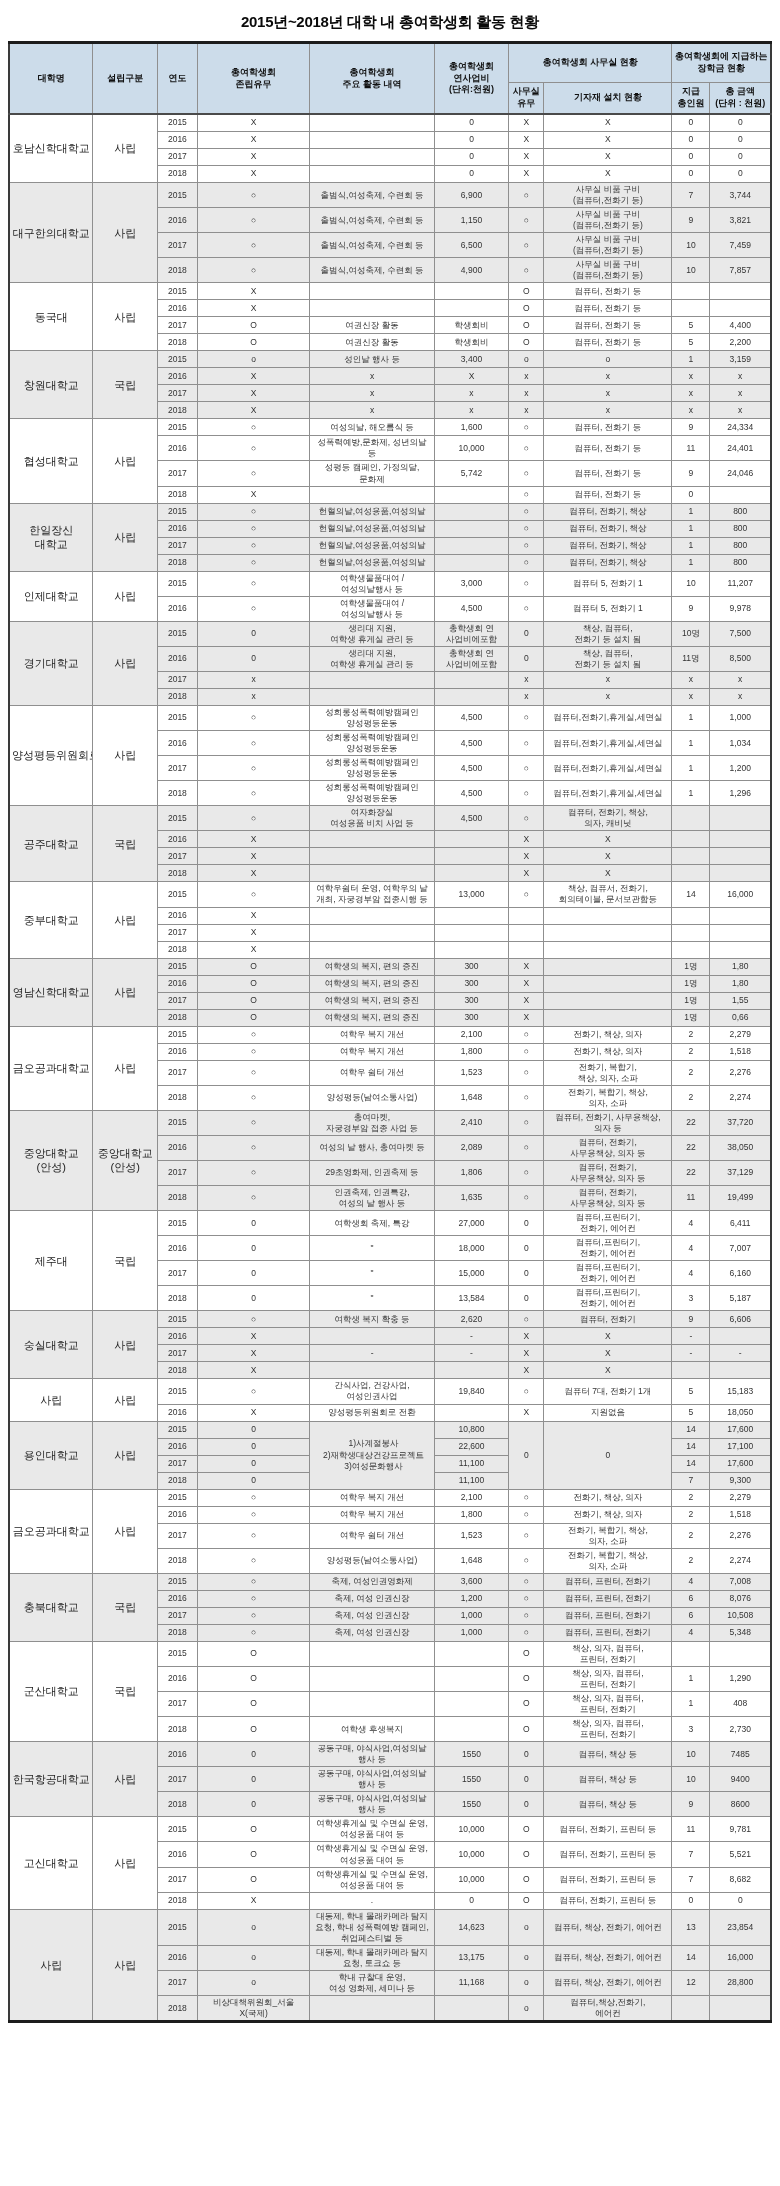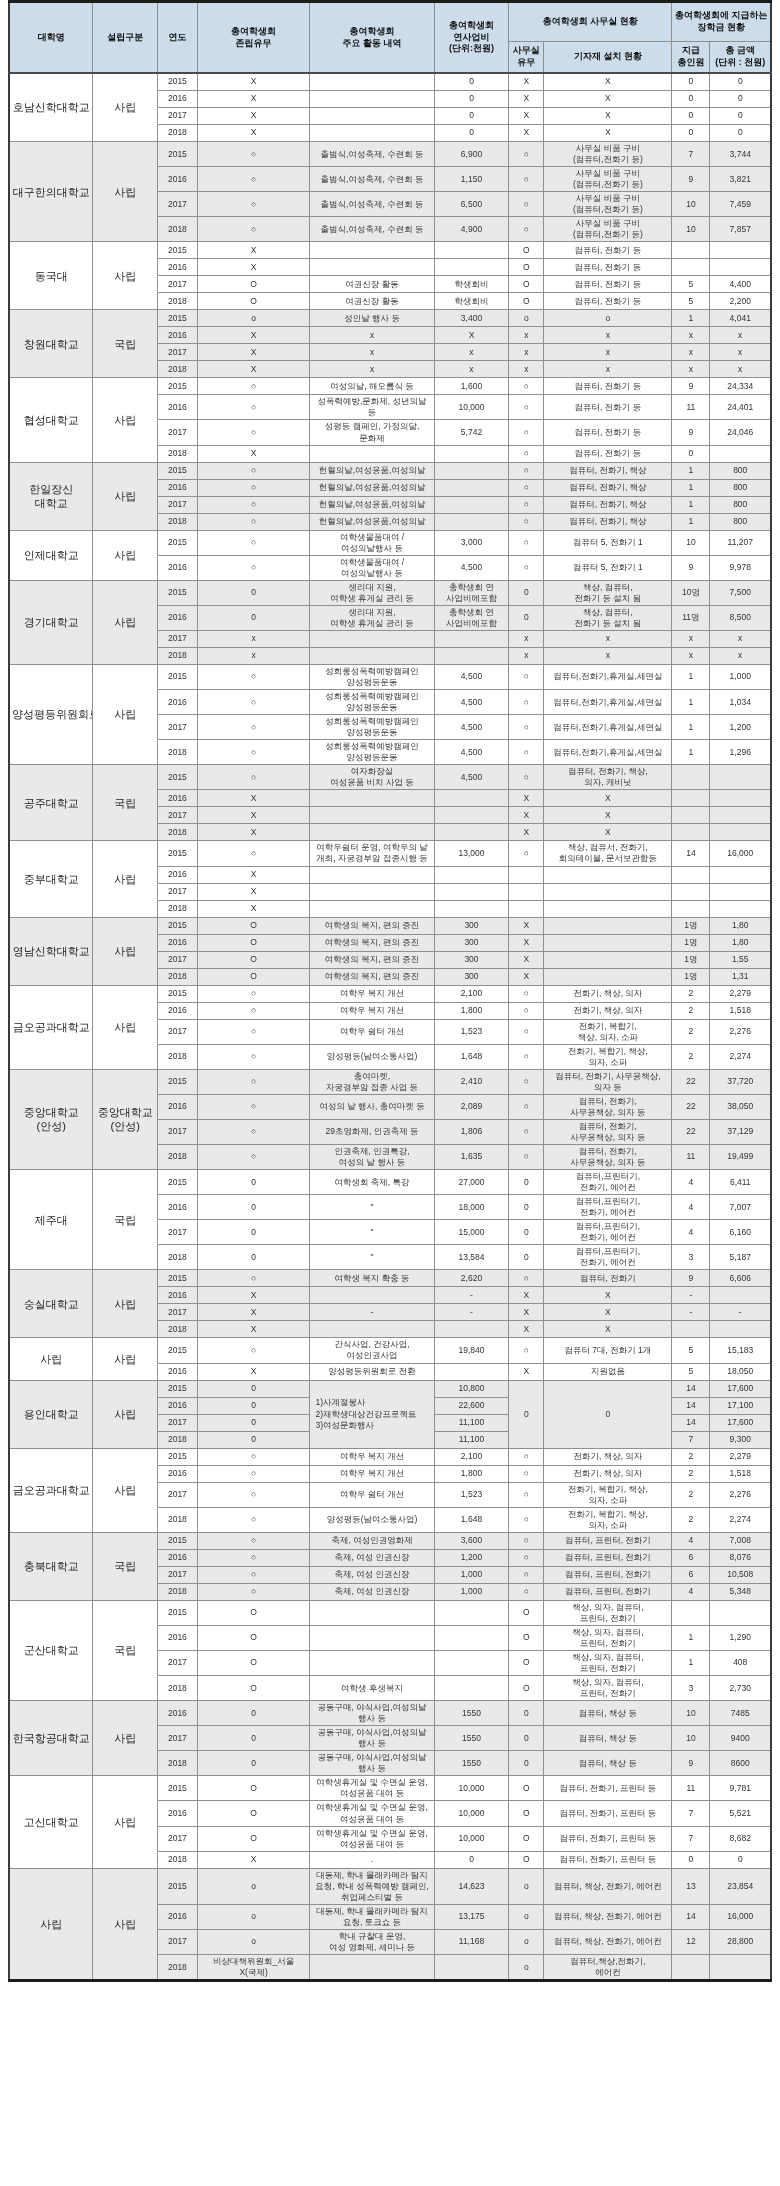--- a/index.html
+++ b/index.html
@@ -12,27 +12,28 @@
   th,td { border:1px solid #8f8f8f; text-align:center; vertical-align:middle;
     white-space:pre-line; padding:1px 2px; font-size:8.5px; line-height:1.3;
     overflow:hidden; word-break:keep-all; }
   thead th { background:#ccdcea; font-weight:bold; font-size:9px; color:#111; padding:2px 1px; }
   thead tr.h1 th { height:34px; }
   thead tr.h2 th { height:26px; }
   thead { border-bottom:2px solid #4a4a4a; }
   tbody td { height:14px; color:#333; background:#ffffff; }
   tbody tr.shaded td { background:#e9e9e9; }
   tbody tr.bstart td { border-top:1.5px solid #5f5f5f; }
-  td.cell-activities.left { text-align:left; padding-left:5px; }
+  td.cell-activities.left { text-align:center; padding-left:5px; }
   td.cell-university, td.cell-establishment { font-size:11px; color:#222; }
 </style>
 </head>
 <body>
 
 <div class="page">
+  <div class="doc-title">2015년~2018년 대학 내 총여학생회 활동 현황</div>
 
   <table class="report">
     <colgroup>
       <col style="width:11%">
         <col style="width:8.5%">
         <col style="width:5.2%">
       <col style="width:14.8%">
         <col style="width:16.3%">
         <col style="width:9.8%">
       <col style="width:4.6%">
@@ -200,21 +201,21 @@
         <tr class="shaded bstart">
           <td class="cell-university" rowspan="4">창원대학교</td>
           <td class="cell-establishment" rowspan="4">국립</td>
           <td class="cell-year">2015</td>
           <td class="cell-existence">o</td>
           <td class="cell-activities">성인날 행사 등</td>
           <td class="cell-budget">3,400</td>
           <td class="cell-office">o</td>
           <td class="cell-equipment">o</td>
           <td class="cell-recipients">1</td>
-          <td class="cell-amount">4,041</td>
+          <td class="cell-amount">3,159</td>
         </tr>
         <tr class="shaded ">
           <td class="cell-year">2016</td>
           <td class="cell-existence">X</td>
           <td class="cell-activities">x</td>
           <td class="cell-budget">X</td>
           <td class="cell-office">x</td>
           <td class="cell-equipment">x</td>
           <td class="cell-recipients">x</td>
           <td class="cell-amount">x</td>
@@ -563,21 +564,21 @@
           <td class="cell-amount">1,55</td>
         </tr>
         <tr class="shaded ">
           <td class="cell-year">2018</td>
           <td class="cell-existence">O</td>
           <td class="cell-activities">여학생의 복지, 편의 증진</td>
           <td class="cell-budget">300</td>
           <td class="cell-office">X</td>
           <td class="cell-equipment"></td>
           <td class="cell-recipients">1명</td>
-          <td class="cell-amount">1,31</td>
+          <td class="cell-amount">0,66</td>
         </tr>
         <tr class="bstart">
           <td class="cell-university" rowspan="4">금오공과대학교</td>
           <td class="cell-establishment" rowspan="4">사립</td>
           <td class="cell-year">2015</td>
           <td class="cell-existence">○</td>
           <td class="cell-activities">여학우 복지 개선</td>
           <td class="cell-budget">2,100</td>
           <td class="cell-office">○</td>
           <td class="cell-equipment">전화기, 책상, 의자</td>

